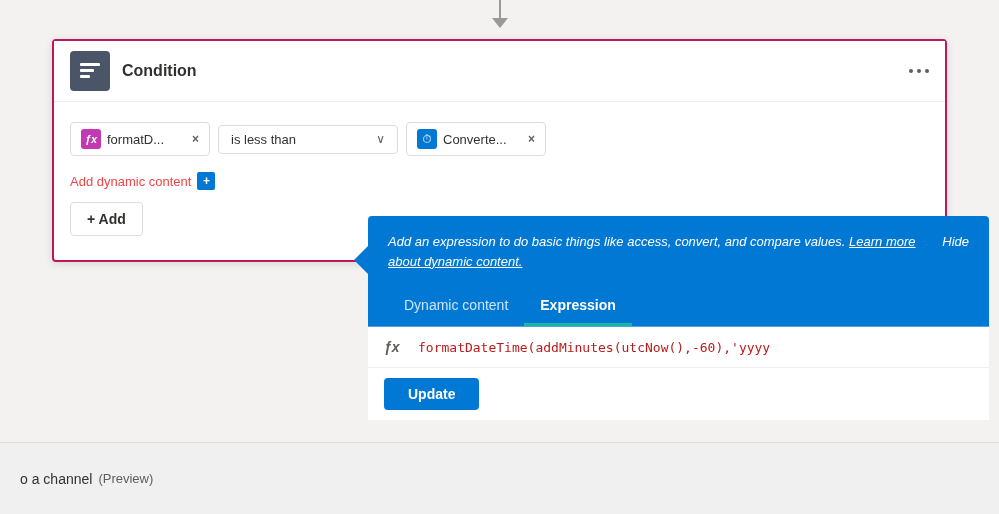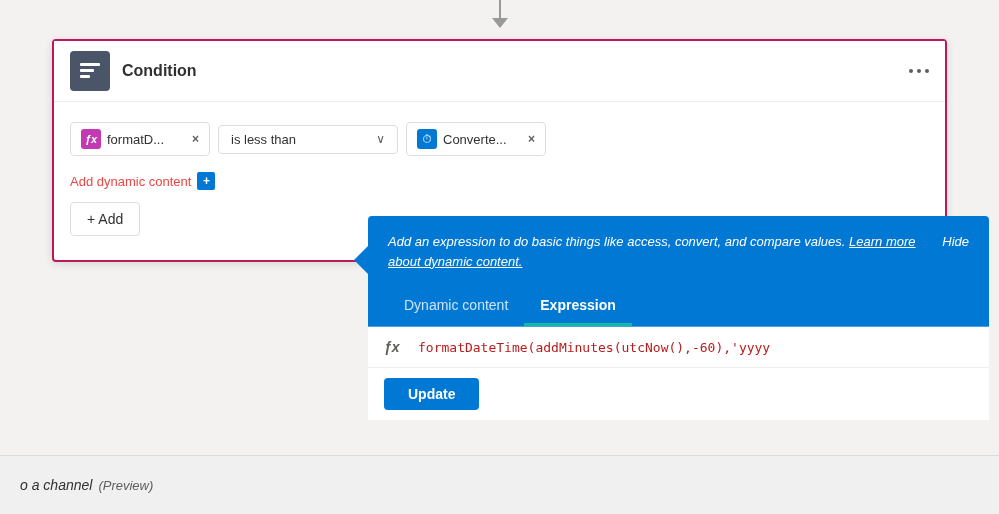--- a/index.html
+++ b/index.html
@@ -225,37 +225,36 @@
     .add-btn {
       display: flex;
       align-items: center;
       gap: 6px;
       padding: 8px 16px;
       border: 1px solid #ddd;
       border-radius: 4px;
       background: #fff;
       cursor: pointer;
       font-size: 14px;
-      font-weight: 400;
+      font-weight: 700;
       color: #323130;
     }
 
     
     .bottom-section {
       position: absolute;
       bottom: 0;
       left: 0;
       right: 0;
-      height: 59px;
+      height: 72px;
       background: #f0f0f0;
       border-top: 1px solid #ddd;
       display: flex;
       align-items: center;
       padding: 0 20px;
-      font-style: italic;
     }
 
     .channel-text {
       font-size: 14px;
       color: #323130;
     }
 
     .channel-preview {
       color: #605e5c;
       font-size: 13px;

